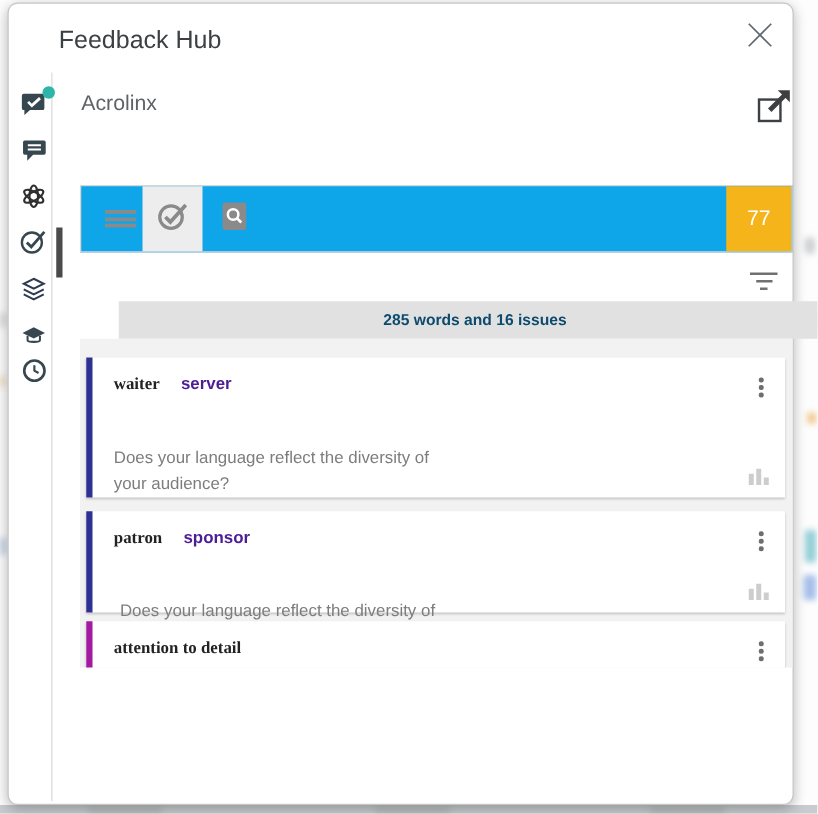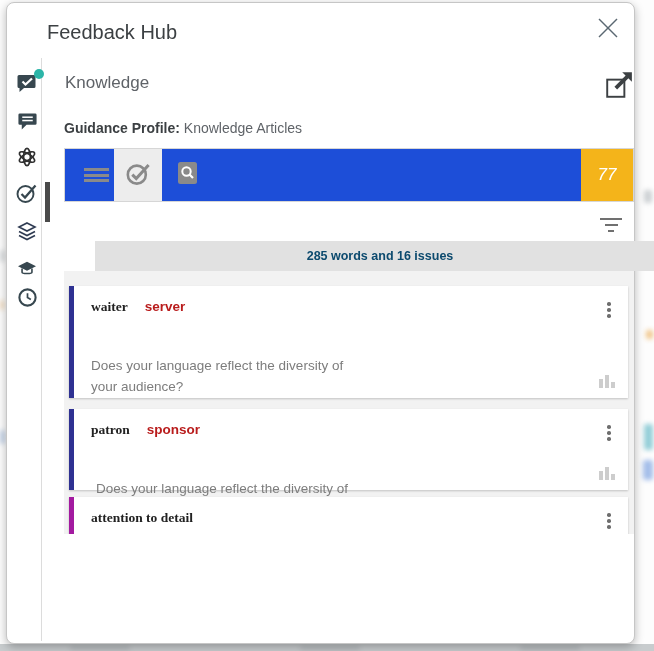--- a/index.html
+++ b/index.html
@@ -26,21 +26,21 @@
   .side-badge { position:absolute; left:27px; top:66px; width:10px; height:10px; border-radius:50%; background:#2cb5a8; }
   .active-bar { position:absolute; left:38px; top:179px; width:5px; height:40px; background:#4a4a4a; }
 
   
   .app-name { position:absolute; left:58px; top:70px; font-size:17px; color:#5f6368; }
   .ext-link { position:absolute; left:596px; top:68px; width:32px; height:32px; display:flex; align-items:center; justify-content:center; cursor:pointer; }
   .guidance { position:absolute; left:57px; top:117px; font-size:14px; color:#5f6368; }
   .guidance b { color:#3c4043; font-weight:bold; }
 
   
-  .toolbar { position:absolute; left:57px; top:145px; width:570px; height:54px; background:#1d4ed8; border:1px solid #d6d6d6;font-style:italic; }
+  .toolbar { position:absolute; left:57px; top:145px; width:570px; height:54px; background:#0ea5e9; border:1px solid #d6d6d6; }
   .tb-item { position:absolute; top:0; height:52px; display:flex; align-items:center; justify-content:center; cursor:pointer; }
   .tb-menu { left:10px; width:42px; }
   .tb-check { left:49px; width:48px; background:#ededed; }
   .tb-find { left:100px; width:44px; }
   .hamburger div { width:25px; height:3px; background:#8a8a8a; margin:2.2px 0; }
   .score-badge { position:absolute; right:0; top:0; width:52px; height:52px; background:#f4b41a; color:#ffffff;
     display:flex; align-items:center; justify-content:center; font-size:17px; cursor:pointer; }
 
   
   .check-btn { position:absolute; left:57px; top:205px; width:103px; height:31px; background:#4795d9; color:#fff;
@@ -57,21 +57,21 @@
 
   
   .list { position:absolute; left:57px; top:268px; width:570px; height:263px; background:#f2f2f2; overflow:hidden; }
   .card { position:absolute; left:5px; width:559px; background:#fff; border-left:5px solid #2e3192;
     box-shadow:0 1px 2px rgba(0,0,0,.2); cursor:pointer; }
   .card-1 { top:15px; height:112px; }
   .card-2 { top:138px; height:81px;text-align:center; }
   .card-3 { top:226px; height:70px; border-left-color:#a31aa0; }
   .card-head { position:absolute; left:17px; top:13px; display:flex; gap:17px; align-items:baseline; }
   .term { font-size:13.5px; font-weight:bold; color:#222;font-family:Liberation Serif, serif; }
-  .suggestion { font-size:13.5px; font-weight:bold; color:#b91c1c; cursor:pointer; }
+  .suggestion { font-size:13.5px; font-weight:bold; color:#4c1d95; cursor:pointer; }
   .question { position:absolute; left:17px; top:38px; width:262px; font-size:13.5px; line-height:1.55; color:#7d7d7d;margin-top:32px; }
   .replace-row { position:absolute; left:17px; top:81px; display:flex; align-items:center; font-size:13.5px; color:#7d7d7d; }
   .checkbox { width:14px; height:14px; border:2px solid #909090; border-radius:2px; background:#fff; margin-right:10px; cursor:pointer; }
   .replace-count { font-weight:bold; margin:0 4px; }
   .kebab { position:absolute; right:10px; top:12px; width:18px; height:24px; display:flex; flex-direction:column;
     align-items:center; justify-content:center; gap:2.5px; cursor:pointer; }
   .kebab div { width:3.5px; height:3.5px; border-radius:50%; background:#6e6e6e; }
   .chart-icon { position:absolute; right:13px; bottom:10px; display:flex; align-items:flex-end; gap:2px; }
   .chart-icon div { width:4px; background:#cdcdcd; }
   .cb1 { height:9px; } .cb2 { height:13px; } .cb3 { height:6px; }
@@ -174,36 +174,31 @@
 
   <div class="side-icon si-7">
     <span>
       <svg width="21" height="21" viewBox="0 0 22 22">
         <circle cx="11" cy="11" r="8.5" fill="none" stroke="#37474f" stroke-width="2.2"></circle>
         <path d="M11 6.5 v4.5 l3.5 2" fill="none" stroke="#37474f" stroke-width="1.8"></path>
         </svg>
     </span>
   </div>
 
-  <div class="app-name">Knowledge</div>
+  <div class="app-name">Acrolinx</div>
   <div class="ext-link">
     <span>
       <svg width="30" height="30" viewBox="0 0 28 28">
         <rect x="3" y="9" width="16" height="16" fill="none" stroke="#3c4043" stroke-width="1.8"></rect>
         <line x1="11" y1="17" x2="22" y2="6" stroke="#3c4043" stroke-width="3.6"></line>
         <polygon points="17,2 26,2 26,11" fill="#3c4043"></polygon>
         </svg>
     </span>
   </div>
 
-  <div class="guidance">
-    <b>Guidance Profile:</b>
-    <span> </span>
-    <span>Knowledge Articles</span>
-  </div>
 
   <div class="toolbar">
     <div class="tb-item tb-menu">
       <div class="hamburger">
           <div></div>
           <div></div>
           <div></div>
         </div>
     </div>
     <div class="tb-item tb-check">

